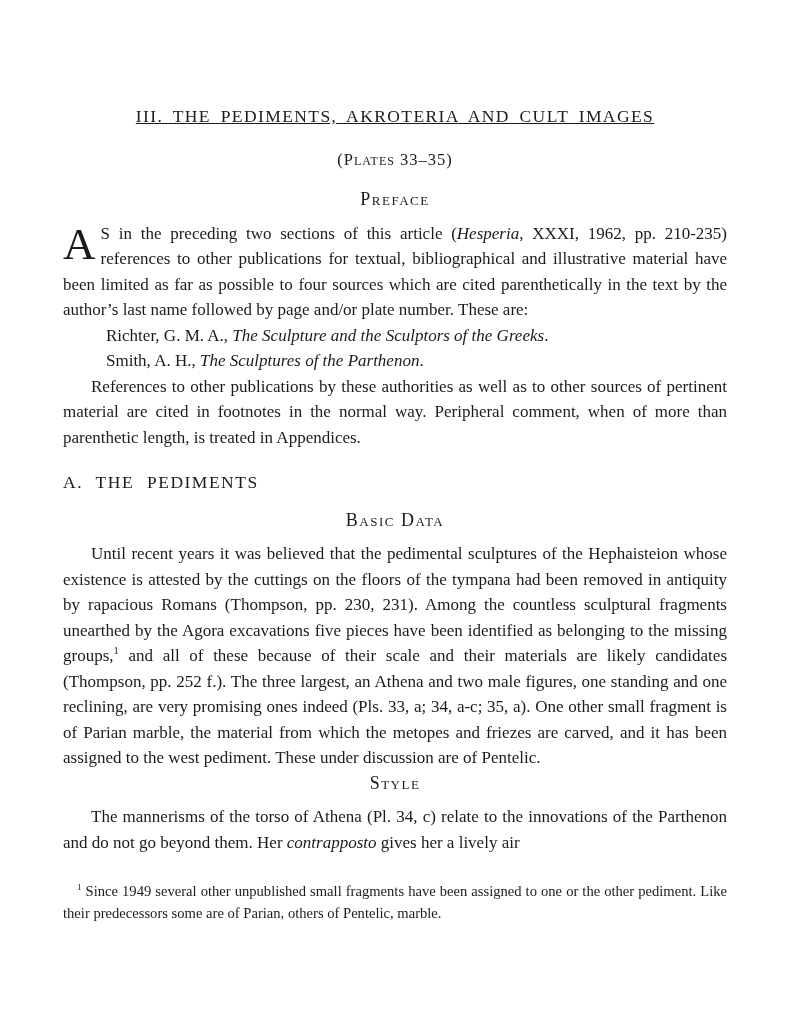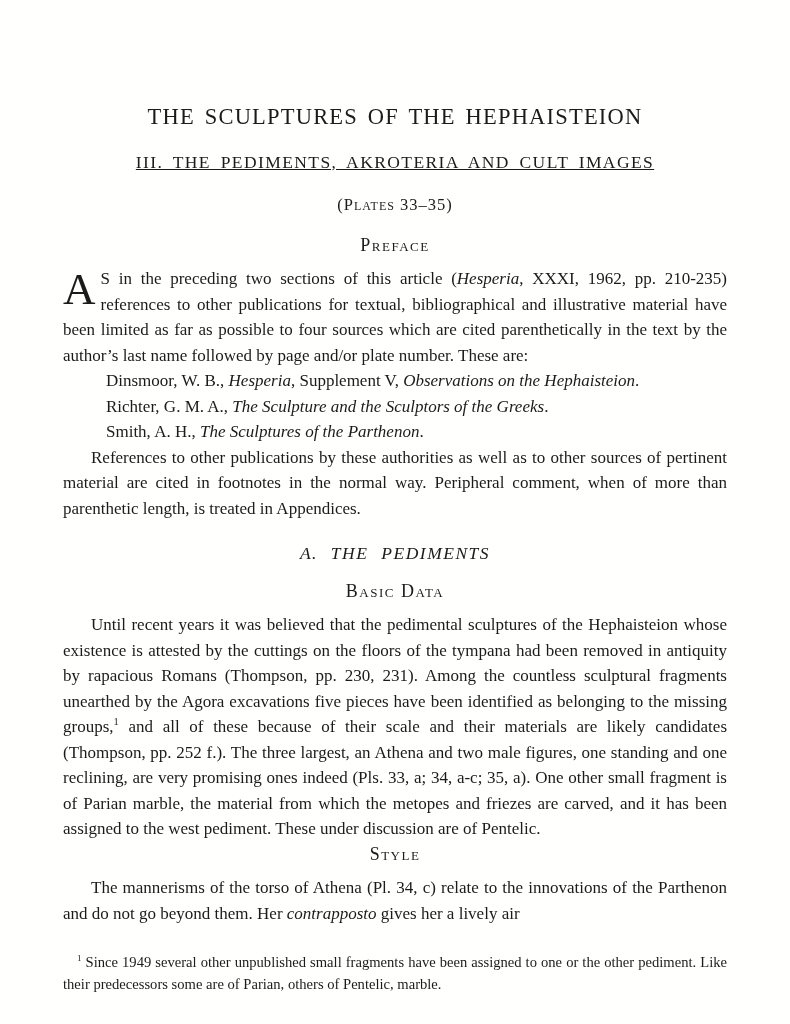--- a/index.html
+++ b/index.html
@@ -51,23 +51,21 @@
     font-size: 18px;
     letter-spacing: 1.5px;
     text-align: center;
     margin: 0 0 8px 0;
   }
   .section-heading {
     font-weight: normal;
     font-size: 17.5px;
     letter-spacing: 1.5px;
     word-spacing: 7px;
-    text-align: center;
     margin: 20px 0 12px 0;
-    font-style: italic;
   }
   p.body {
     margin: 0;
     text-align: justify;
   }
   p.indent {
     text-indent: 28px;
   }
   .dropcap {
     float: left;
@@ -92,32 +90,30 @@
     line-height: 21.5px;
     text-align: justify;
     text-indent: 14px;
   }
 </style>
 </head>
 <body>
 
 <div class="page">
 
-  <h1 class="article-title">THE SCULPTURES OF THE HEPHAISTEION</h1>
 
   <h2 class="article-subtitle">III.  THE PEDIMENTS, AKROTERIA AND CULT IMAGES</h2>
 
   <div class="plates">(Plates 33–35)</div>
 
   <h3 class="sc-heading">Preface</h3>
 
   <p class="body"><span class="dropcap">A</span><span><span>S in the preceding two sections of this article (</span><i>Hesperia</i><span>, XXXI, 1962, pp. 210-235) references to other publications for textual, bibliographical and illustrative material have been limited as far as possible to four sources which are cited parenthetically in the text by the author’s last name followed by page and/or plate number. These are:</span></span></p>
 
   <div class="refs">
-    <p class="ref"><span>Dinsmoor, W. B., </span><i>Hesperia</i><span>, Supplement V, </span><i>Observations on the Hephaisteion</i><span>.</span></p>
     <p class="ref"><span>Richter, G. M. A., </span><i>The Sculpture and the Sculptors of the Greeks</i><span>.</span></p>
     <p class="ref"><span>Smith, A. H., </span><i>The Sculptures of the Parthenon</i><span>.</span></p>
   </div>
 
   <p class="body indent"><span>References to other publications by these authorities as well as to other sources of pertinent material are cited in footnotes in the normal way. Peripheral comment, when of more than parenthetic length, is treated in Appendices.</span></p>
 
   <h3 class="section-heading">A.  THE PEDIMENTS</h3>
 
   <h4 class="sc-heading">Basic Data</h4>
 

